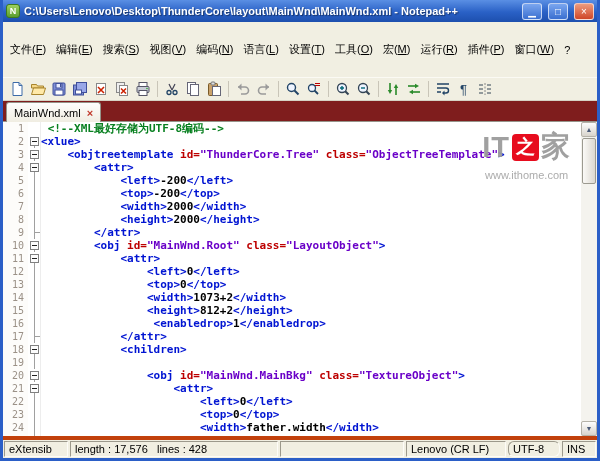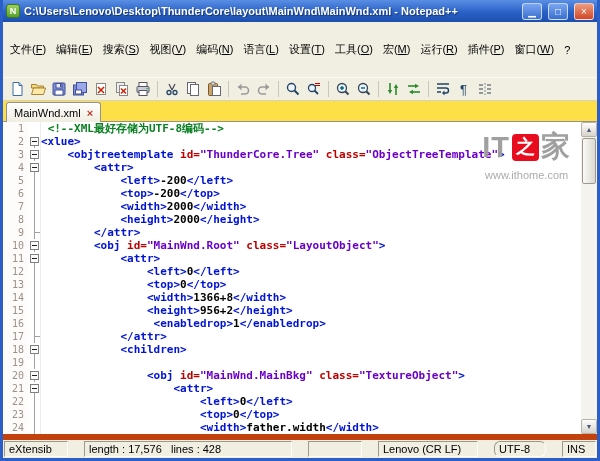--- a/index.html
+++ b/index.html
@@ -52,21 +52,21 @@
     border-bottom: 1px solid #d6d2c4; padding-left: 4px; gap: 1px;
   }
   .tb-btn {
     width: 20px; height: 20px; display: flex;
     align-items: center; justify-content: center;
     border: 1px solid transparent; border-radius: 2px;
   }
   .tb-sep { width: 1px; height: 16px; background: #c9c5b8; margin: 0 3px; }
   
   .tabbar {
-    flex: 0 0 21px; background: #fde047; display: flex;
+    flex: 0 0 21px; background: #7f1d1d; display: flex;
     align-items: flex-end; padding-left: 3px;
     border-bottom: 1px solid #96948a;
   }
   .tab {
     height: 20px; display: flex; align-items: center; gap: 6px;
     padding: 0 7px; font-size: 11px; position: relative; top: 1px;
     background: linear-gradient(180deg, #fefefd, #f0ede2);
     border: 1px solid #96948a; border-bottom: none;
     border-radius: 3px 3px 0 0;
   }
@@ -106,22 +106,22 @@
   .sb-btn { flex: 0 0 15px; border: 1px solid #b5b2a8; border-radius: 2px;
             background: linear-gradient(180deg, #fdfdfd, #d8d4cc);
             font-size: 7px; color: #4a5a78; text-align: center; line-height: 13px; }
   .sb-track { flex: 1; position: relative; }
   .sb-thumb { position: absolute; top: 1px; left: 1px; right: 1px; height: 46px;
               border: 1px solid #9c9a90; border-radius: 2px;
               background: linear-gradient(90deg, #fbfaf7, #dcd8d0); }
   
   .statusbar {
     flex: 0 0 20px; display: flex; background: #f1efe2;
-    border-top: 6px solid #c2410c; font-size: 11px;
-    padding: 1px; gap: 16px; align-items: stretch; text-align: right;
+    border-top: 4px solid #c2410c; font-size: 11px;
+    padding: 1px; gap: 2px; align-items: stretch; text-align: right;
   }
   .sb-seg {
     border: 1px solid; border-color: #9c998c #fdfcf7 #fdfcf7 #9c998c;
     padding: 1px 4px; white-space: pre; overflow: hidden;
     display: flex; align-items: center; color: #000;
   }
   .seg-doctype { flex: 0 0 64px; }
   .seg-length  { flex: 0 0 208px; }
   .seg-sel     { flex: 1; }
   .seg-eol     { flex: 0 0 100px; }
@@ -418,28 +418,28 @@
           <div class="fold">
             <span class="vl"></span>
           </div>
           <div class="code"><span>                </span><span class="s-tag">&lt;top&gt;</span><span class="s-txt">0</span><span class="s-tag">&lt;/top&gt;</span></div>
         </div>
         <div class="line">
           <div class="ln">14</div>
           <div class="fold">
             <span class="vl"></span>
           </div>
-          <div class="code"><span>                </span><span class="s-tag">&lt;width&gt;</span><span class="s-txt">1366+8</span><span class="s-tag">&lt;/width&gt;</span></div>
+          <div class="code"><span>                </span><span class="s-tag">&lt;width&gt;</span><span class="s-txt">1073+2</span><span class="s-tag">&lt;/width&gt;</span></div>
         </div>
         <div class="line">
           <div class="ln">15</div>
           <div class="fold">
             <span class="vl"></span>
           </div>
-          <div class="code"><span>                </span><span class="s-tag">&lt;height&gt;</span><span class="s-txt">956+2</span><span class="s-tag">&lt;/height&gt;</span></div>
+          <div class="code"><span>                </span><span class="s-tag">&lt;height&gt;</span><span class="s-txt">812+2</span><span class="s-tag">&lt;/height&gt;</span></div>
         </div>
         <div class="line">
           <div class="ln">16</div>
           <div class="fold">
             <span class="vl"></span>
           </div>
           <div class="code"><span>                 </span><span class="s-tag">&lt;enabledrop&gt;</span><span class="s-txt">1</span><span class="s-tag">&lt;/enabledrop&gt;</span></div>
         </div>
         <div class="line">
           <div class="ln">17</div>

